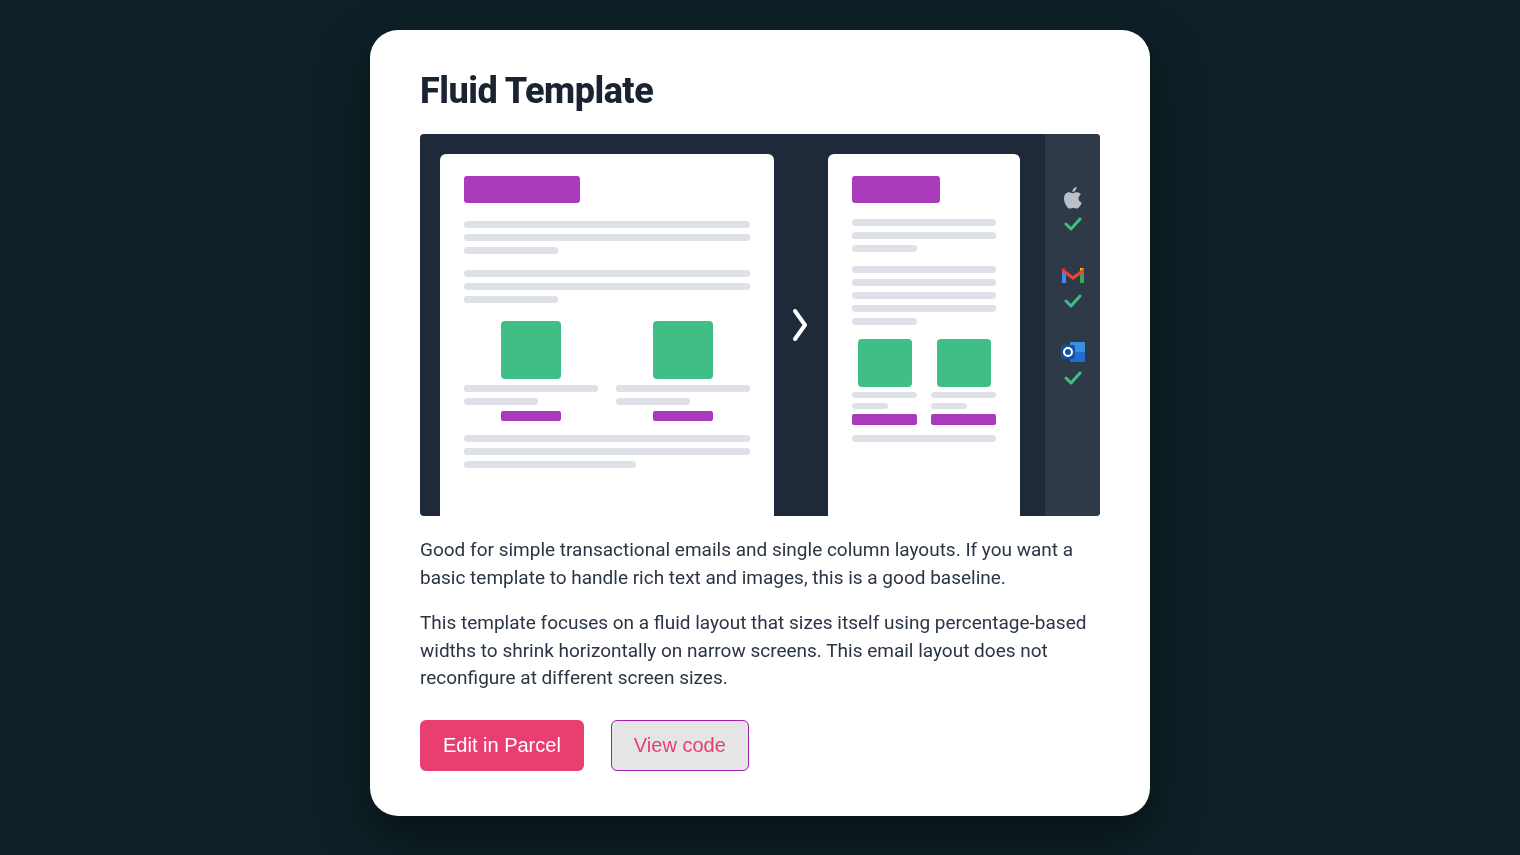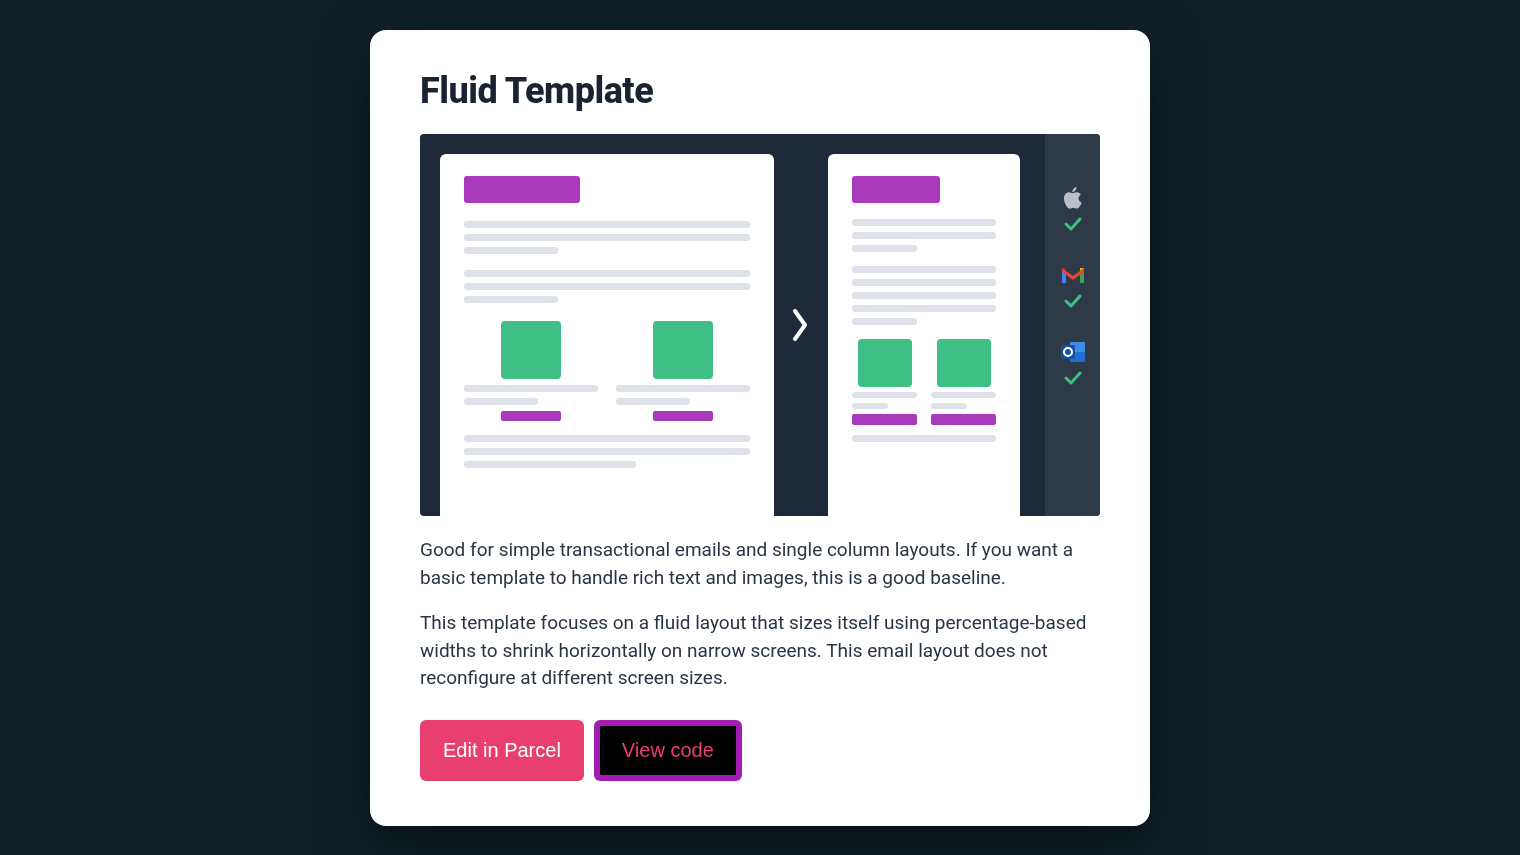--- a/index.html
+++ b/index.html
@@ -9,21 +9,21 @@
     background: #0e2127;
     font-family: -apple-system, BlinkMacSystemFont, "Segoe UI", Roboto, Helvetica, Arial, sans-serif;
     display: flex;
     align-items: flex-start;
     justify-content: center;
     padding-top: 30px;
   }
   .card {
     width: 780px;
     background: #fff;
-    border-radius: 16px;
+    border-radius: 28px;
     padding: 40px 50px 45px 50px;
     box-shadow: 0 20px 50px rgba(0,0,0,0.5);
   }
   .card-title {
     font-size: 36px;
     font-weight: 800;
     color: #1a2332;
     margin-bottom: 22px;
     letter-spacing: -0.5px;
   }
@@ -82,37 +82,37 @@
   .row { display: flex; gap: 18px; }
   .col { flex: 1; display: flex; flex-direction: column; align-items: center; gap: 6px; }
   .check { color: #3fbf86; }
   .icon-slot { width: 28px; height: 28px; display:flex; align-items:center; justify-content:center; }
   .desc {
     font-size: 19px;
     line-height: 1.45;
     color: #2a3544;
     margin-bottom: 18px;
   }
-  .buttons { display: flex; gap: 10px; margin-top: 28px; }
+  .buttons { display: flex; gap: 27px; margin-top: 28px; }
   .btn {
     font-size: 20px;
     padding: 13px 22px;
     border-radius: 6px;
     cursor: pointer;
     border: 1px solid transparent;
     font-weight: 500;
   }
   .btn-primary {
     background: #e83e70;
     color: #fff;
   }
   .btn-secondary {
-    background: #000000;
+    background: #e5e5e5;
     color: #e83e70;
-    border: 6px solid #a21caf;
+    border: 1px solid #a21caf;
   }
 </style>
 </head>
 <body>
 
 <div class="card">
   <h1 class="card-title">Fluid Template</h1>
 
   <div class="illustration">
 

